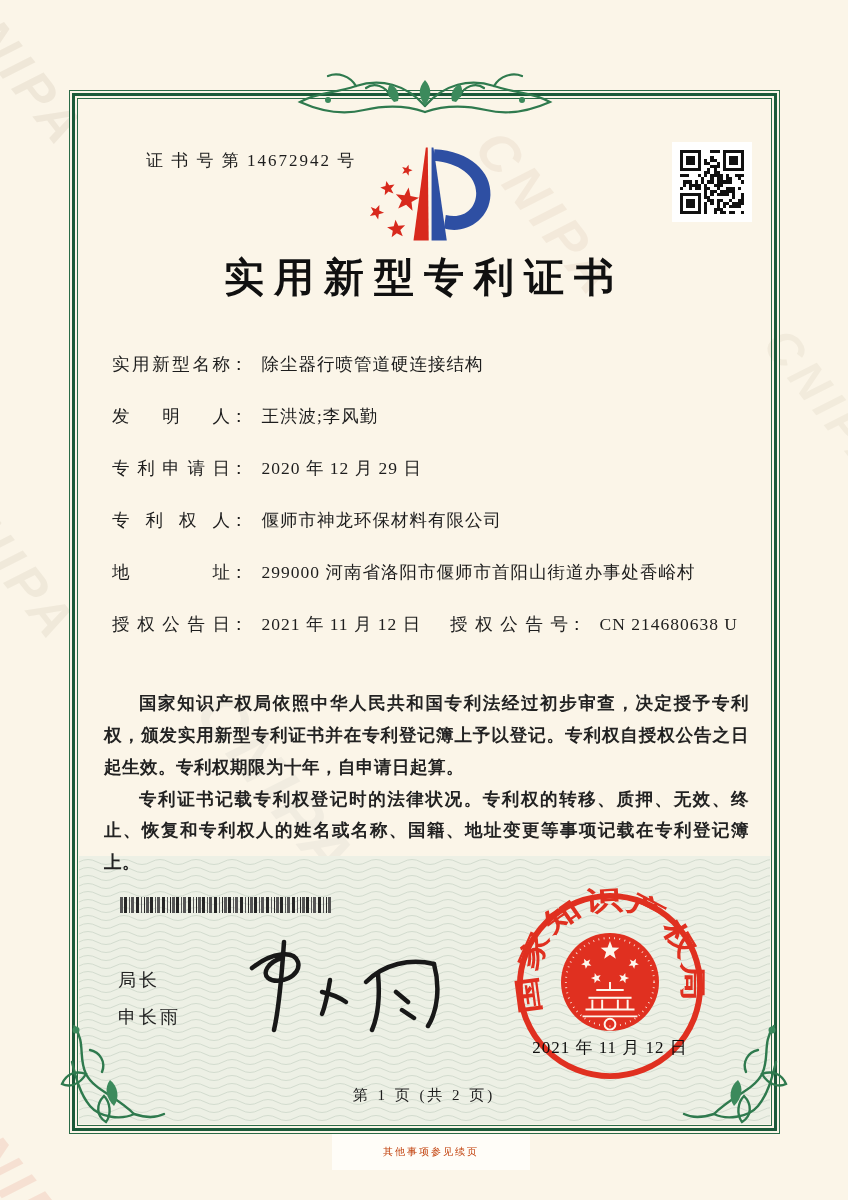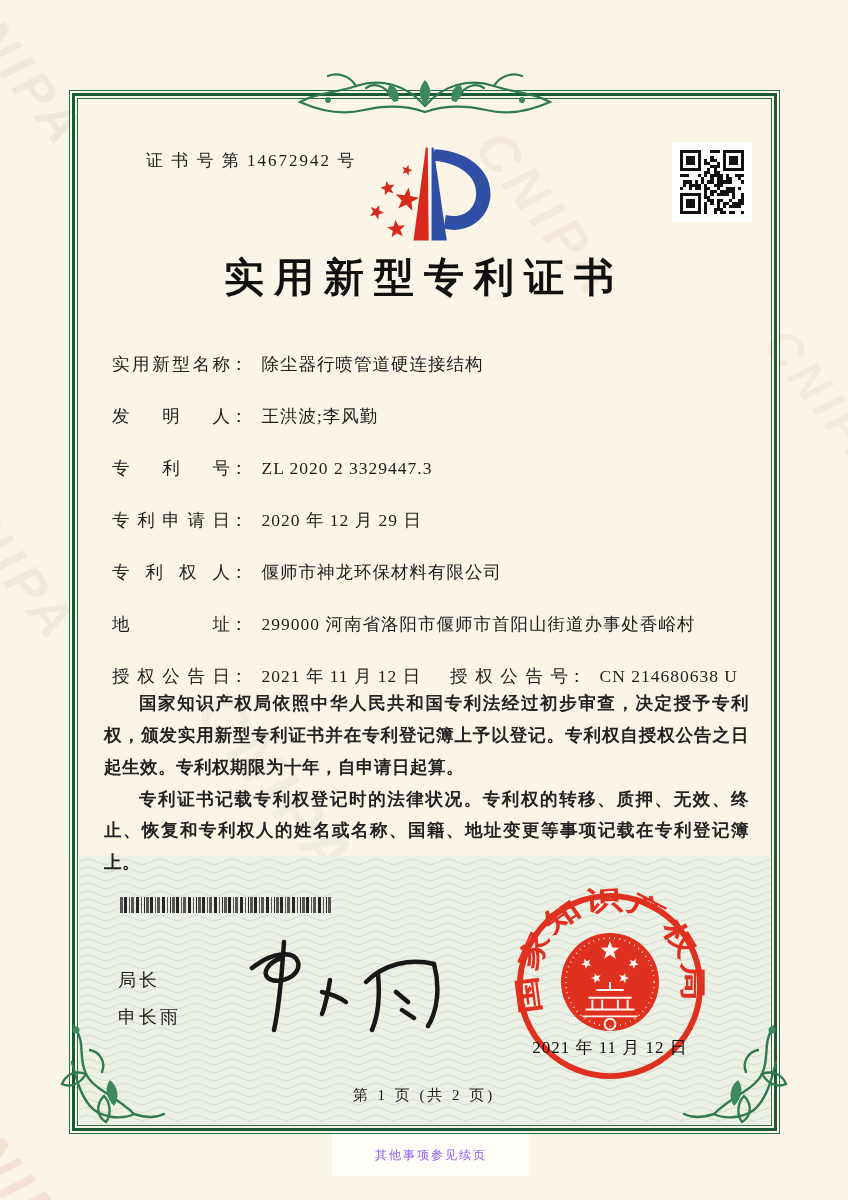--- a/index.html
+++ b/index.html
@@ -59,23 +59,23 @@
   #barcode i{display:block;height:100%;}
   .officer{left:118px;top:968px;z-index:5;font-size:18px;letter-spacing:3px;
            font-family:"Liberation Sans","DejaVu Sans",sans-serif;color:#222;}
   .officer div{margin-bottom:13px;}
   .sig{left:238px;top:930px;z-index:6;}
   .seal{left:512px;top:888px;z-index:5;}
   .seal-date{left:478px;top:1036px;width:264px;text-align:center;z-index:7;
              font-size:17px;letter-spacing:1px;color:#101010;}
   .page-info{left:0;top:1086px;width:848px;text-align:center;font-size:15px;
              letter-spacing:3px;z-index:5;}
-  .cont-box{left:332px;top:1134px;width:198px;height:42px;background:#fffdf8;z-index:5;
+  .cont-box{left:332px;top:1134px;width:198px;height:36px;background:#fffdf8;z-index:5;
             display:flex;align-items:center;justify-content:center;
-            font-size:12px;letter-spacing:2px;color:#8b5cf6;}
+            font-size:10px;letter-spacing:2px;color:#c2410c;}
 </style>
 </head>
 <body>
 
 <span class="wm wm1">CNIPA</span>
 <span class="wm wm2">CNIPA</span>
 <span class="wm wm3">CNIPA</span>
 <span class="wm wm4">CNIPA</span>
 <span class="wm wm5">CNIPA</span>
 <span class="wm wm6">CNIPA</span>
@@ -413,23 +413,20 @@
 <div class="abs title">实用新型专利证书</div>
 
 <div class="abs fields">
   <div class="frow">
     <span class="lbl">实用新型名称</span><span class="colon">：</span><span class="val">除尘器行喷管道硬连接结构</span>
   </div>
   <div class="frow">
     <span class="lbl">发明人</span><span class="colon">：</span><span class="val">王洪波;李风勤</span>
   </div>
   <div class="frow">
-    <span class="lbl">专利号</span><span class="colon">：</span><span class="val">ZL 2020 2 3329447.3</span>
-  </div>
-  <div class="frow">
     <span class="lbl">专利申请日</span><span class="colon">：</span><span class="val">2020 年 12 月 29 日</span>
   </div>
   <div class="frow">
     <span class="lbl">专利权人</span><span class="colon">：</span><span class="val">偃师市神龙环保材料有限公司</span>
   </div>
   <div class="frow">
     <span class="lbl">地址</span><span class="colon">：</span><span class="val">299000 河南省洛阳市偃师市首阳山街道办事处香峪村</span>
   </div>
   <div class="frow">
     <span>

